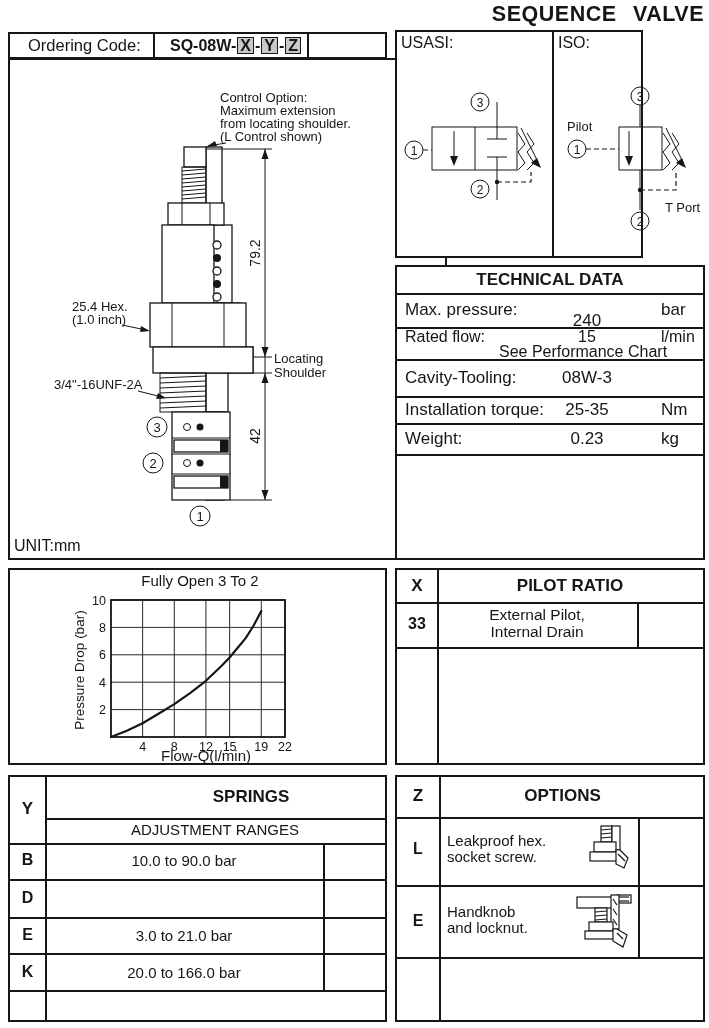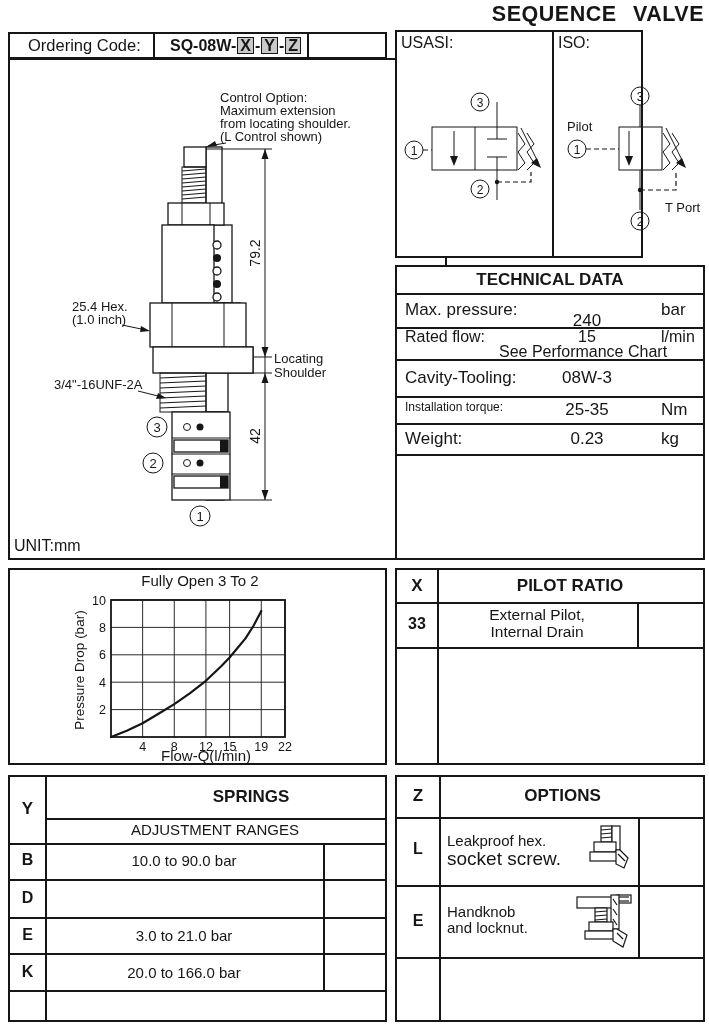--- a/index.html
+++ b/index.html
@@ -245,21 +245,21 @@
     <div class="txt" style="left:264px;top:33px;font-size:17px;">bar</div>
 
     <div class="txt" style="left:8px;top:61px;font-size:16px;">Rated flow:</div>
     <div class="txt ctr" style="left:130px;top:61px;width:120px;font-size:16px;">15</div>
     <div class="txt" style="left:264px;top:61px;font-size:16px;">l/min</div>
     <div class="txt" style="left:102px;top:76px;font-size:16px;">See Performance Chart</div>
 
     <div class="txt" style="left:8px;top:101px;font-size:17px;">Cavity-Tooling:</div>
     <div class="txt ctr" style="left:130px;top:101px;width:120px;font-size:17px;">08W-3</div>
 
-    <div class="txt" style="left:8px;top:133px;font-size:12px;">Installation torque:</div>
+    <div class="txt" style="left:8px;top:133px;font-size:17px;">Installation torque:</div>
     <div class="txt ctr" style="left:130px;top:133px;width:120px;font-size:17px;">25-35</div>
     <div class="txt" style="left:264px;top:133px;font-size:17px;">Nm</div>
 
     <div class="txt" style="left:8px;top:162px;font-size:17px;">Weight:</div>
     <div class="txt ctr" style="left:130px;top:162px;width:120px;font-size:17px;">0.23</div>
     <div class="txt" style="left:264px;top:162px;font-size:17px;">kg</div>
   </div>
 
   <div class="box" style="left:8px;top:568px;width:379px;height:197px;text-align:center;">
     <svg width="375" height="193" viewBox="0 0 375 193">
@@ -335,21 +335,21 @@
     <div class="vline" style="left:42px;top:0;height:243px;"></div>
     <div class="hline" style="left:0;top:40px;width:306px;"></div>
     <div class="hline" style="left:0;top:108px;width:306px;"></div>
     <div class="hline" style="left:0;top:180px;width:306px;"></div>
     <div class="vline" style="left:241px;top:40px;height:140px;"></div>
     <div class="txt b ctr" style="left:0;top:9px;width:42px;font-size:17px;">Z</div>
     <div class="txt b ctr" style="left:42px;top:9px;width:199px;font-size:17px;padding-left:24px;">OPTIONS</div>
 
     <div class="txt b ctr" style="left:0;top:63px;width:42px;font-size:16px;">L</div>
     <div class="txt" style="left:50px;top:55px;font-size:15px;">Leakproof hex.</div>
-    <div class="txt" style="left:50px;top:71px;font-size:19px;">socket screw.</div>
+    <div class="txt" style="left:50px;top:71px;font-size:15px;">socket screw.</div>
     <svg style="left:183px;top:47px;" width="54" height="56" viewBox="0 0 54 56">
       <g stroke="#161616" stroke-width="1.2" fill="#fff">
         <rect x="21" y="2" width="11" height="16"></rect>
         <line x1="21" y1="6" x2="32" y2="5"></line>
           <line x1="21" y1="10" x2="32" y2="9"></line>
           <line x1="21" y1="14" x2="32" y2="13"></line>
         <rect x="32" y="2" width="8" height="24"></rect>
         <rect x="14" y="18" width="22" height="10"></rect>
         <rect x="10" y="28" width="30" height="9"></rect>
         <polygon points="40,26 48,34 44,44 36,40 36,26"></polygon>

